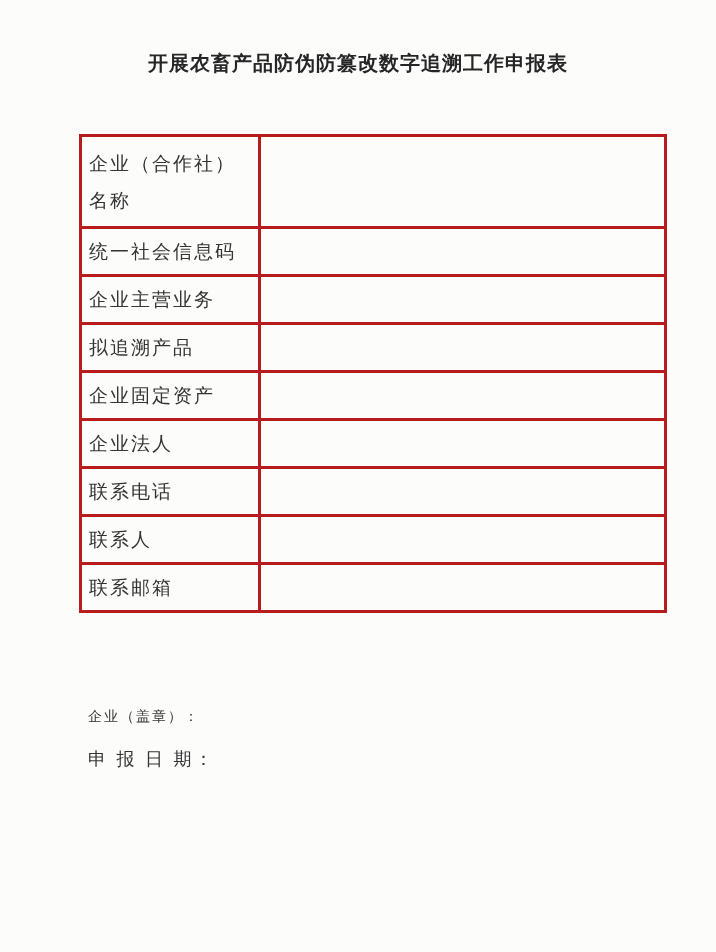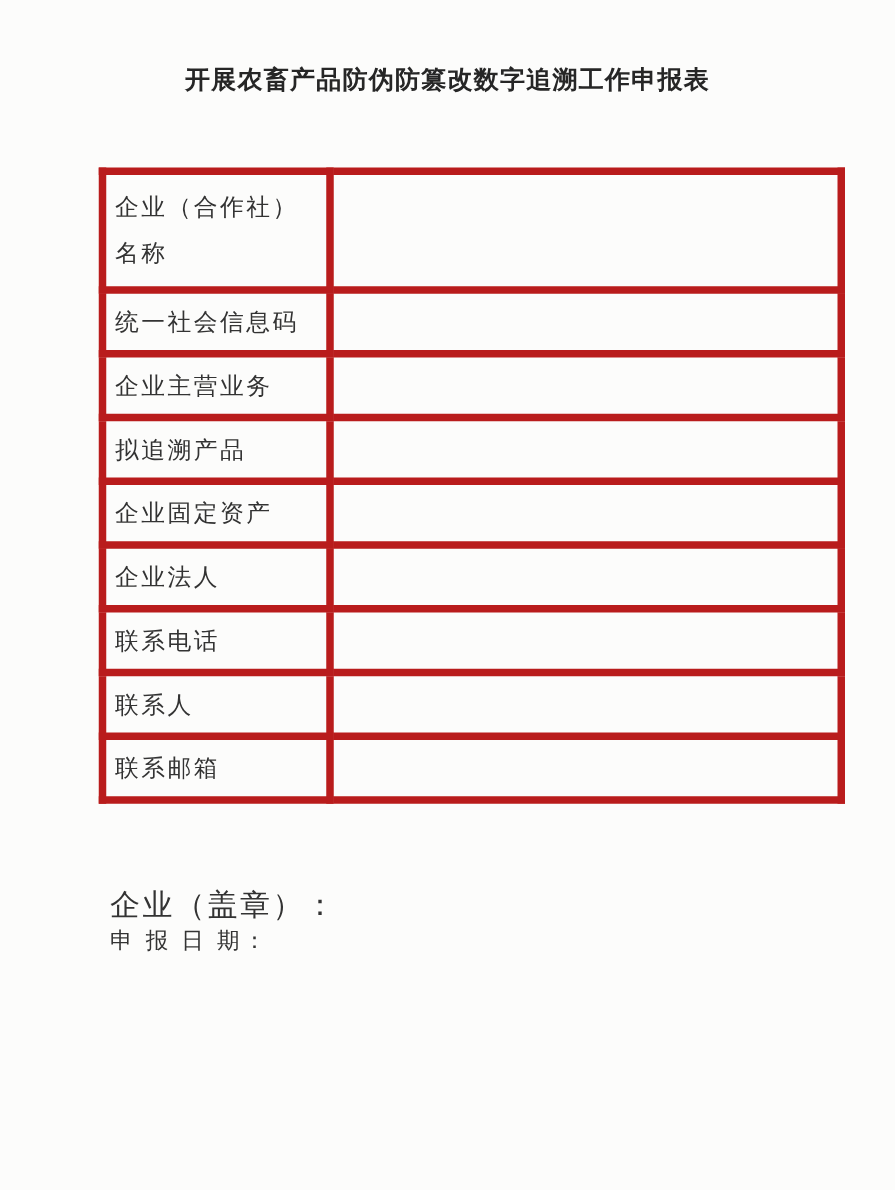--- a/index.html
+++ b/index.html
@@ -31,46 +31,47 @@
   }
   .form-table {
     position: absolute;
     left: 79px;
     top: 134px;
     width: 566px;
     border-collapse: collapse;
     table-layout: fixed;
   }
   .form-table td {
-    border: 6px solid #b91c1c;
+    border: 3px solid #b91c1c;
     vertical-align: middle;
     background: transparent;
   }
   .label-cell {
     width: 165px;
     padding: 0 4px 0 7px;
     font-size: 19px;
     letter-spacing: 2px;
     color: #333;
   }
   .value-cell {
     width: 401px;
   }
   tr.row-single td { height: 43px; }
   tr.row-double td { height: 87px; }
   tr.row-double .label-cell .label-line {
     line-height: 37px;
   }
   .footer-block { position: absolute; left: 88px; top: 708px; }
   .seal-line {
-    font-size: 24px;
+    font-size: 14px;
     letter-spacing: 2px;
     color: #333;
   }
   .date-line {
+    margin-top: 21px;
     font-size: 18px;
     letter-spacing: 3px;
     color: #333;
   }
 </style>
 </head>
 <body>
 
 <div class="page">
 

